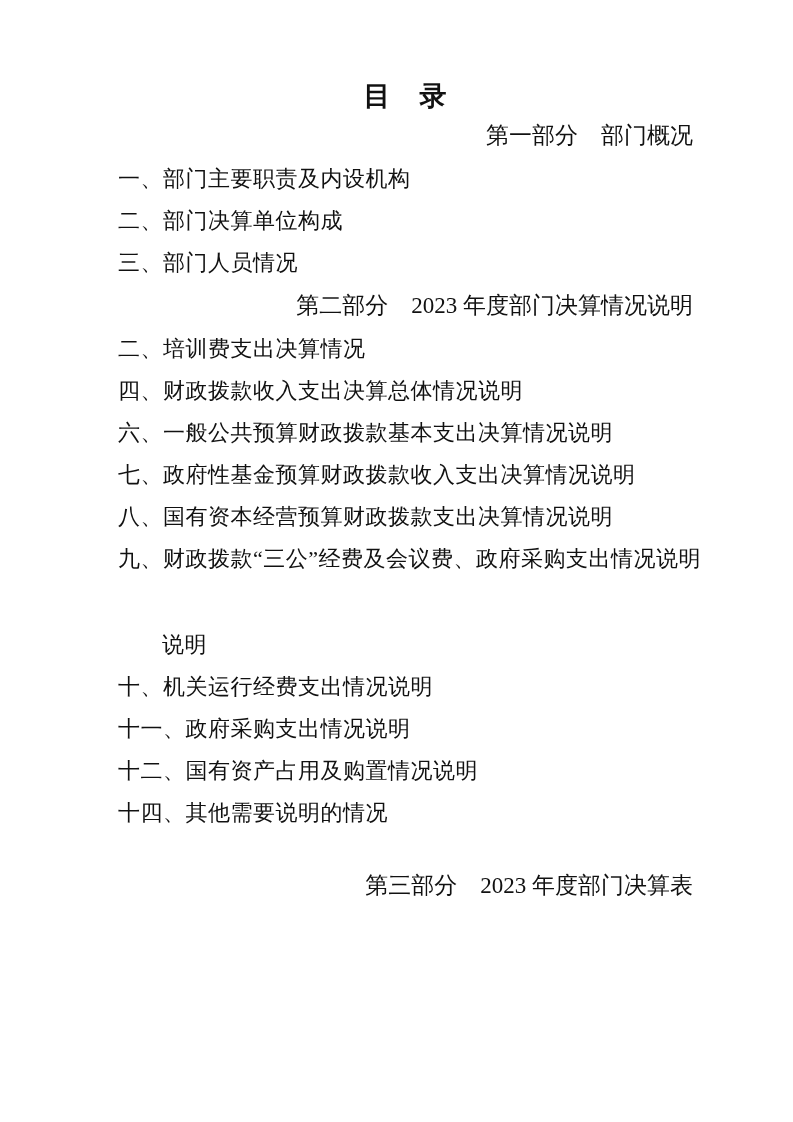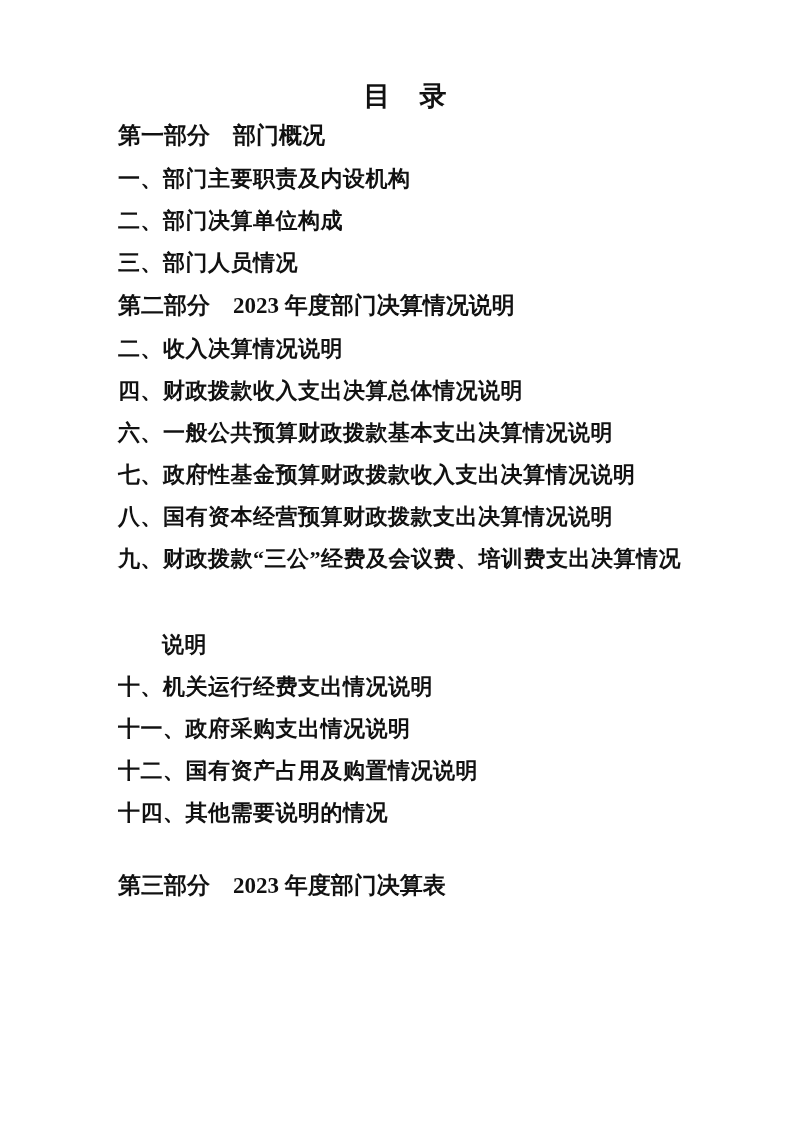--- a/index.html
+++ b/index.html
@@ -24,33 +24,33 @@
   .doc-title {
     text-align: center;
     font-size: 27px;
     font-weight: bold;
     line-height: 36px;
     height: 36px;
     letter-spacing: 1px;
   }
   .part-heading {
     margin: 0;
-    text-align: left;
+    text-align: right;
     font-size: 23px;
-    font-weight: bold;
+    font-weight: normal;
     line-height: 44px;
     height: 44px;
     white-space: nowrap;
   }
   .part-heading.spaced-above {
     margin-top: 30px;
   }
   .toc-item {
     font-size: 22px;
-    font-weight: bold;
+    font-weight: normal;
     line-height: 42px;
     height: 42px;
     white-space: nowrap;
     letter-spacing: 0.5px;
   }
   .toc-item.continuation {
     padding-left: 44px;
     margin-top: 44px;
   }
 </style>
@@ -62,26 +62,26 @@
   <div class="doc-title">目　录</div>
 
   <h2 class="part-heading">第一部分　部门概况</h2>
 
   <div class="toc-item">一、部门主要职责及内设机构</div>
   <div class="toc-item">二、部门决算单位构成</div>
   <div class="toc-item">三、部门人员情况</div>
 
   <h2 class="part-heading">第二部分　2023 年度部门决算情况说明</h2>
 
-  <div class="toc-item">二、收入决算情况说明</div>
+  <div class="toc-item">二、培训费支出决算情况</div>
   <div class="toc-item">四、财政拨款收入支出决算总体情况说明</div>
   <div class="toc-item">六、一般公共预算财政拨款基本支出决算情况说明</div>
   <div class="toc-item">七、政府性基金预算财政拨款收入支出决算情况说明</div>
   <div class="toc-item">八、国有资本经营预算财政拨款支出决算情况说明</div>
-  <div class="toc-item">九、财政拨款“三公”经费及会议费、培训费支出决算情况</div>
+  <div class="toc-item">九、财政拨款“三公”经费及会议费、政府采购支出情况说明</div>
   <div class="toc-item continuation">说明</div>
   <div class="toc-item">十、机关运行经费支出情况说明</div>
   <div class="toc-item">十一、政府采购支出情况说明</div>
   <div class="toc-item">十二、国有资产占用及购置情况说明</div>
   <div class="toc-item">十四、其他需要说明的情况</div>
 
   <h2 class="part-heading spaced-above">第三部分　2023 年度部门决算表</h2>
 
 </div>
 

